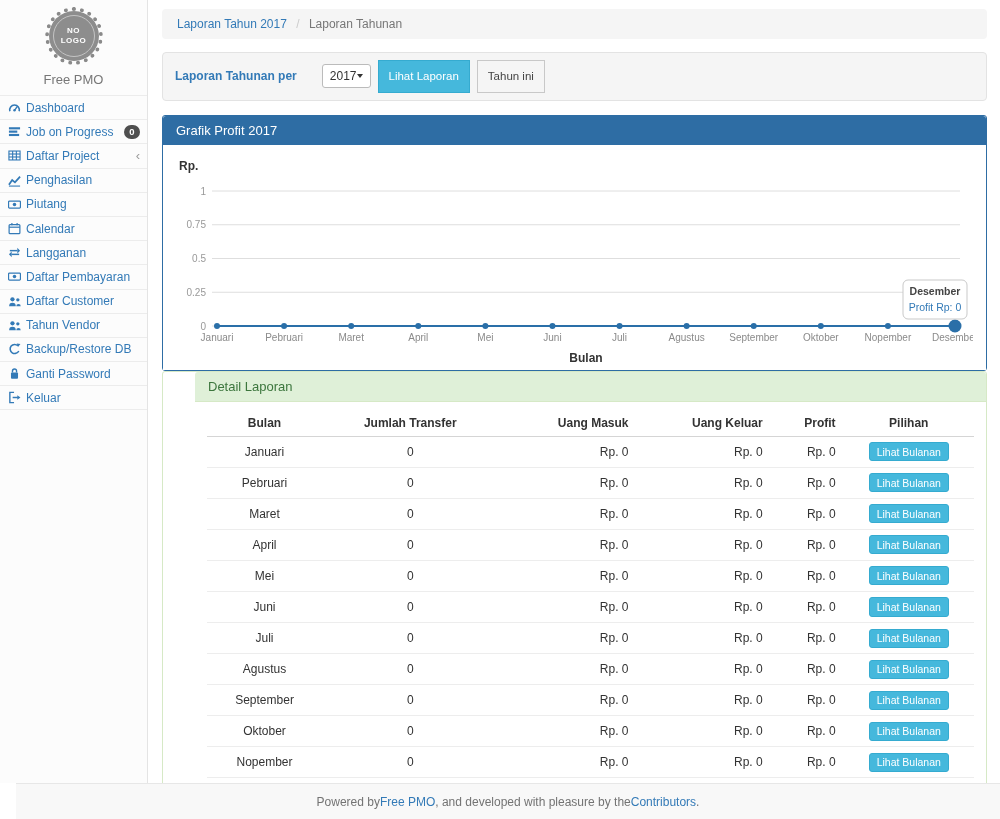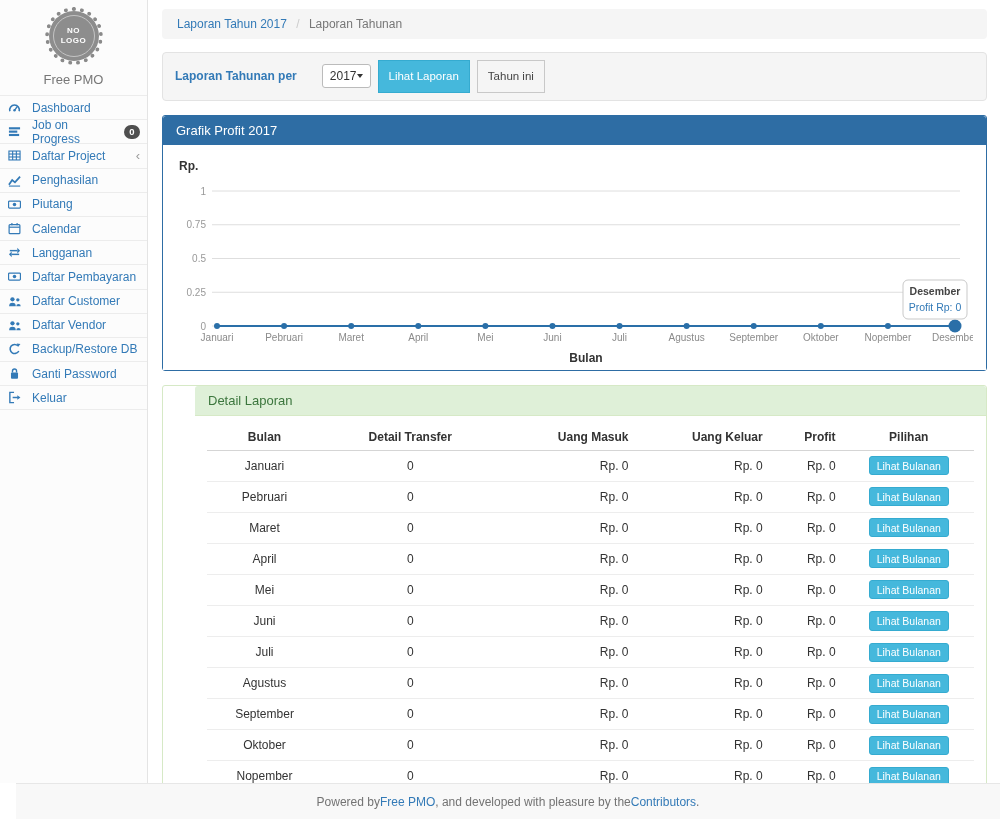--- a/index.html
+++ b/index.html
@@ -27,21 +27,21 @@
     border:1px solid #c4c4c4;
     display:flex; align-items:center; justify-content:center;
   }
   .logo-inner span {
     color:#fff; font-size:8px; font-weight:bold; letter-spacing:.5px;
     width:30px; text-align:center; line-height:1.25;
   }
   .brand { color:#777; font-size:13px; margin:7px 0 8px; }
   .menu { list-style:none; border-top:1px solid #ececec; }
   .menu li {
-    display:flex; align-items:center; gap:11px;
+    display:flex; align-items:center; gap:5px;
     padding:5px 7px; border-bottom:1px solid #ececec;
     color:#337ab7; font-size:12px; cursor:pointer; height:24.2px;
   }
   .icn { width:14px; height:13px; display:inline-flex; align-items:center; justify-content:center; flex:0 0 14px; }
   .badge {
     margin-left:auto; background:#4f4f4f; color:#fff;
     font-size:9.5px; font-weight:bold; border-radius:9px;
     padding:2px 5.5px; line-height:1;
   }
   .chev { margin-left:auto; color:#9a9a9a; font-size:13px; line-height:1; }
@@ -67,21 +67,21 @@
     display:inline-flex; align-items:center; cursor:pointer;
   }
   .caret { width:0; height:0; border-left:3.5px solid transparent; border-right:3.5px solid transparent; border-top:4px solid #333; }
   .btn {
     font-family:inherit; font-size:11.5px; padding:9px 10px;
     border-radius:0; cursor:pointer; line-height:1.1;
   }
   .btn.info { background:#45b8dc; border:1px solid #35abd0; color:#fff; }
   .btn.default { background:#f5f5f5; border:1px solid #c8c8c8; color:#444; }
 
-  .panel { border-radius:3px; margin-bottom:14px; }
+  .panel { border-radius:3px; }
   .panel-heading { padding:7px 13px; font-size:13px; border-top-left-radius:3px; border-top-right-radius:3px; }
   .panel.primary { border:1px solid #2e6da4; }
   .panel.primary .panel-heading { background:#2e6da4; color:#fff; }
   .panel.success { border:1px solid #d6e9c6;padding-left:32px; }
   .panel.success .panel-heading { background:#dff0d8; color:#3c763d; border-bottom:1px solid #d6e9c6; }
 
   .chart-body { background:#fff; padding:9px 4px 2px 10px; }
   .chart-body svg { display:block; }
 
   .table-body { background:#fff; padding:9px 12px 13px; }
@@ -231,21 +231,21 @@
       <span class="icn">
           <svg viewBox="0 0 14 14" width="13" height="13">
             <g fill="#337ab7">
               <circle cx="4.8" cy="4.6" r="2.3"></circle>
               <path d="M1.2 12 a3.6 3.6 0 0 1 7.2 0 z"></path>
               <circle cx="10.6" cy="5.2" r="1.8"></circle>
               <path d="M8.9 12 a2.4 2.4 0 0 1 4.8 0 z"></path>
             </g>
           </svg>
         </span>
-      <span>Daftar Vendor</span>
+      <span>Tahun Vendor</span>
     </li>
     <li>
       <span class="icn">
           <svg viewBox="0 0 14 14" width="13" height="13">
             <path d="M11.6 8.6 a4.9 4.9 0 1 1 -0.9 -5.6" fill="none" stroke="#337ab7" stroke-width="1.7"></path>
             <polygon points="9.4,0.6 13.4,1.2 10.8,4.4" fill="#337ab7"></polygon>
           </svg>
         </span>
       <span>Backup/Restore DB</span>
     </li>
@@ -339,21 +339,21 @@
     </div>
   </div>
 
   <div class="panel success">
     <div class="panel-heading">Detail Laporan</div>
     <div class="table-body">
       <table>
         <thead>
           <tr>
             <th class="al-c">Bulan</th>
-            <th class="al-c">Detail Transfer</th>
+            <th class="al-c">Jumlah Transfer</th>
             <th class="al-r">Uang Masuk</th>
             <th class="al-r">Uang Keluar</th>
             <th class="al-r">Profit</th>
             <th class="al-c">Pilihan</th>
           </tr>
         </thead>
         <tbody id="tbody">
             <tr>
               <td class="al-c">Januari</td>
               <td class="al-c">0</td>

